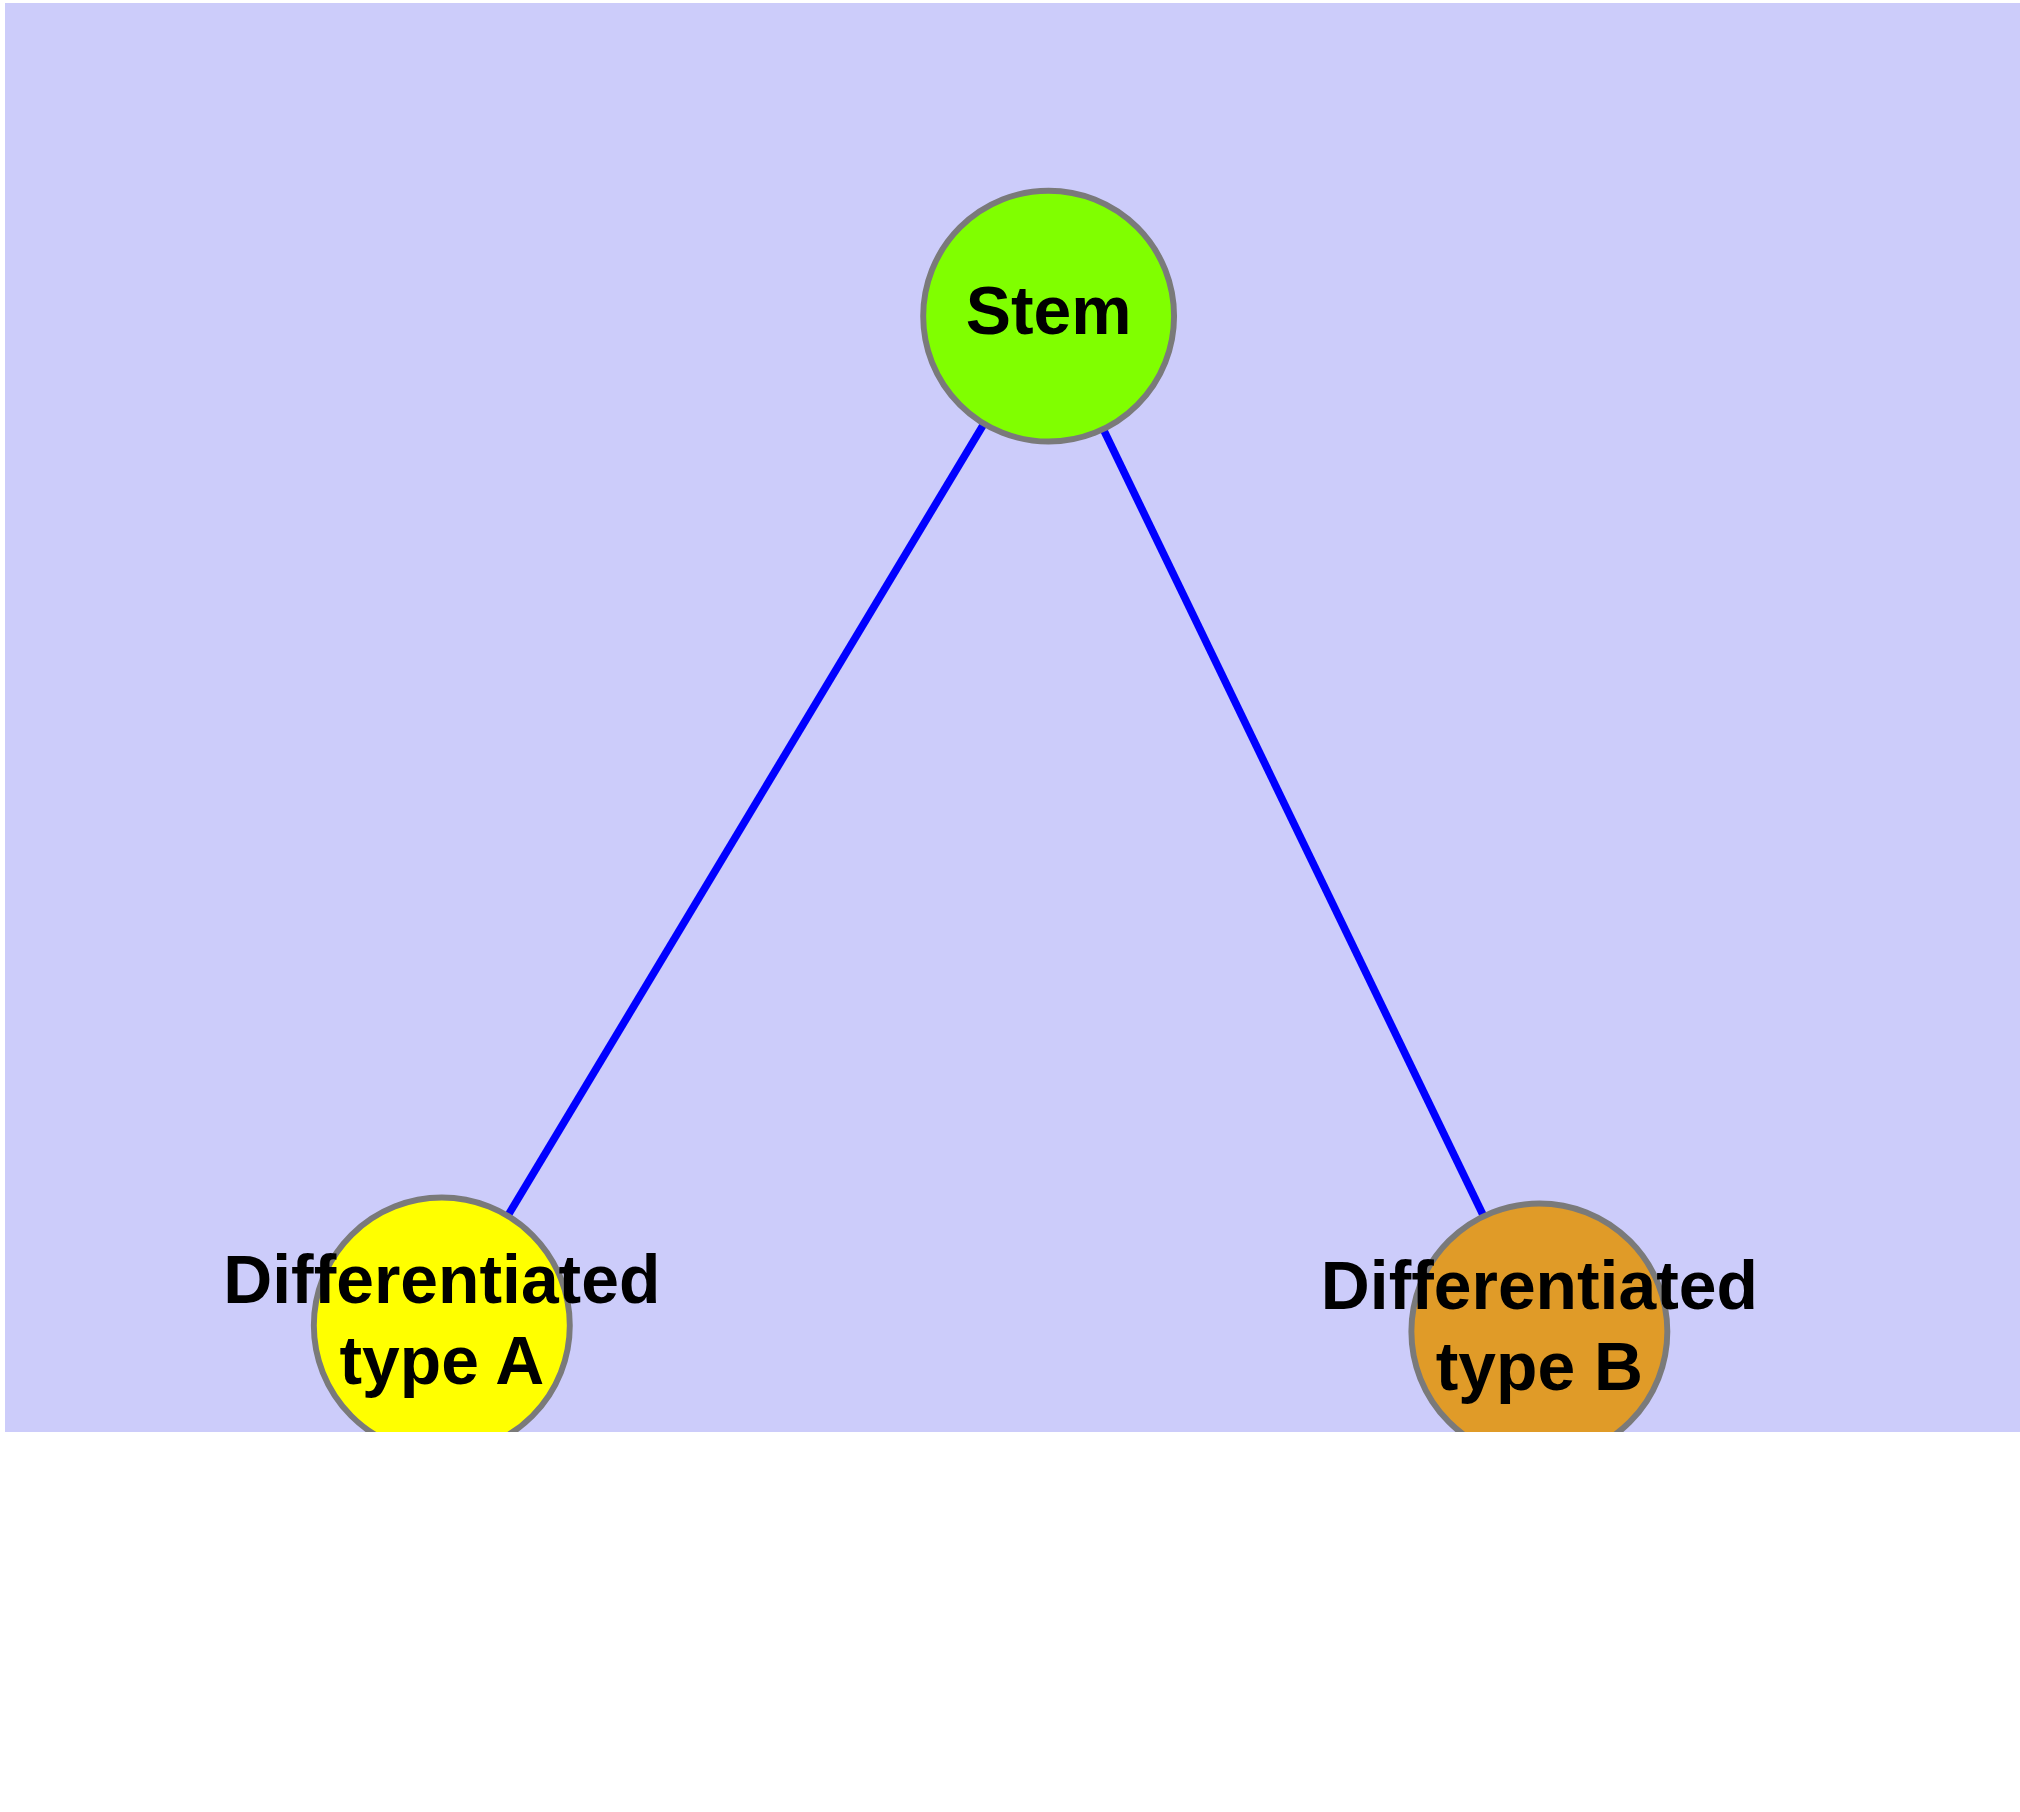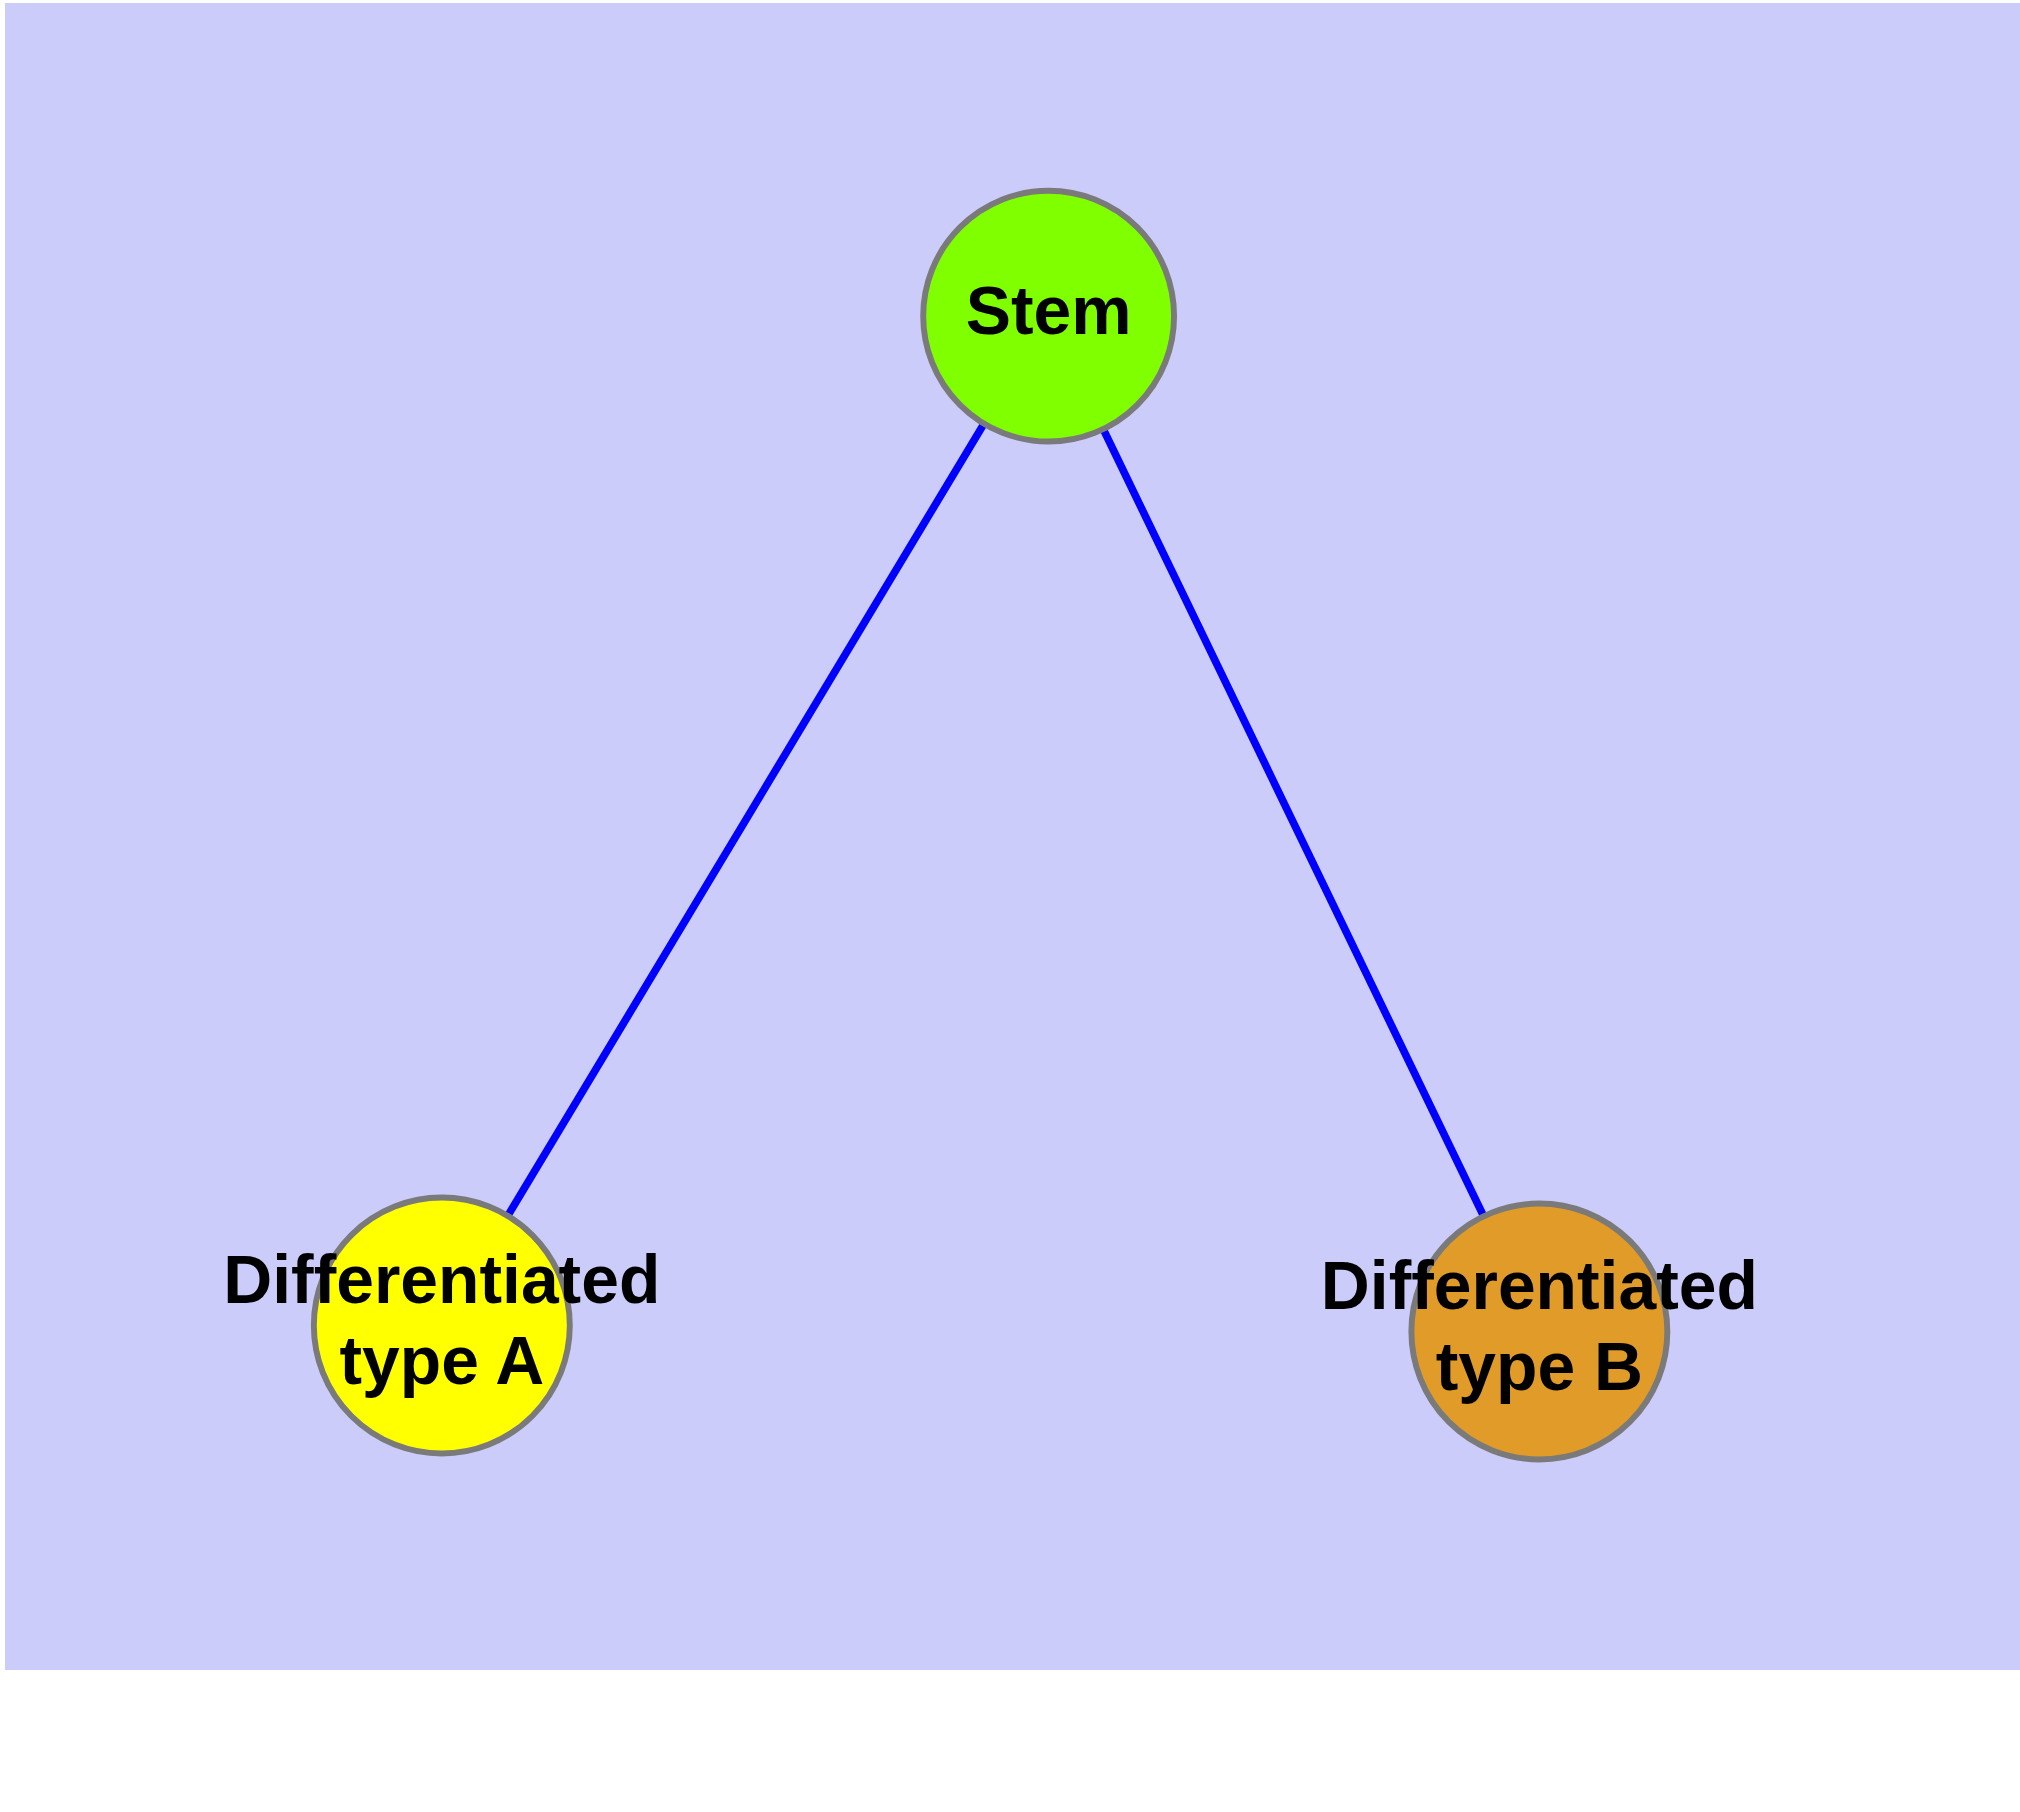--- a/index.html
+++ b/index.html
@@ -4,21 +4,21 @@
 <title>Cell Differentiation Graph</title>
 <style>
   html, body {
     margin: 0;
     padding: 0;
     background: #ffffff;
   }
   #canvas {
     position: relative;
     width: 2021px;
-    height: 1670px;
+    height: 1432px;
     background: #ffffff;
     overflow: hidden;
     font-family: "Liberation Sans", "DejaVu Sans", sans-serif;
   }
   #plot-area {
     position: absolute;
     left: 5.1px;
     top: 3.4px;
     width: 2015px;
     height: 1804px;

